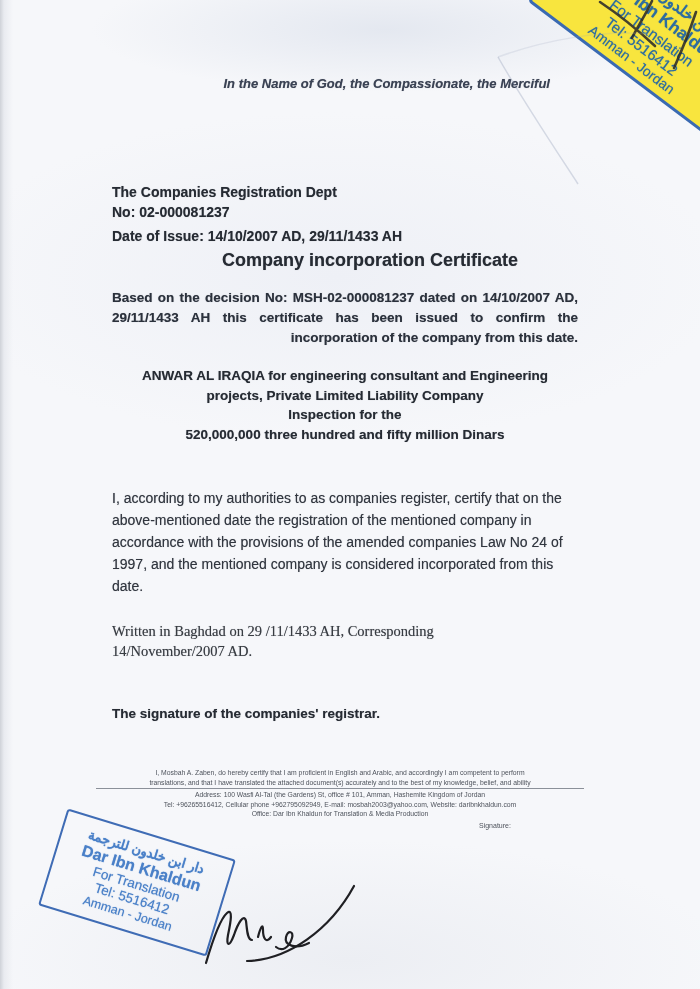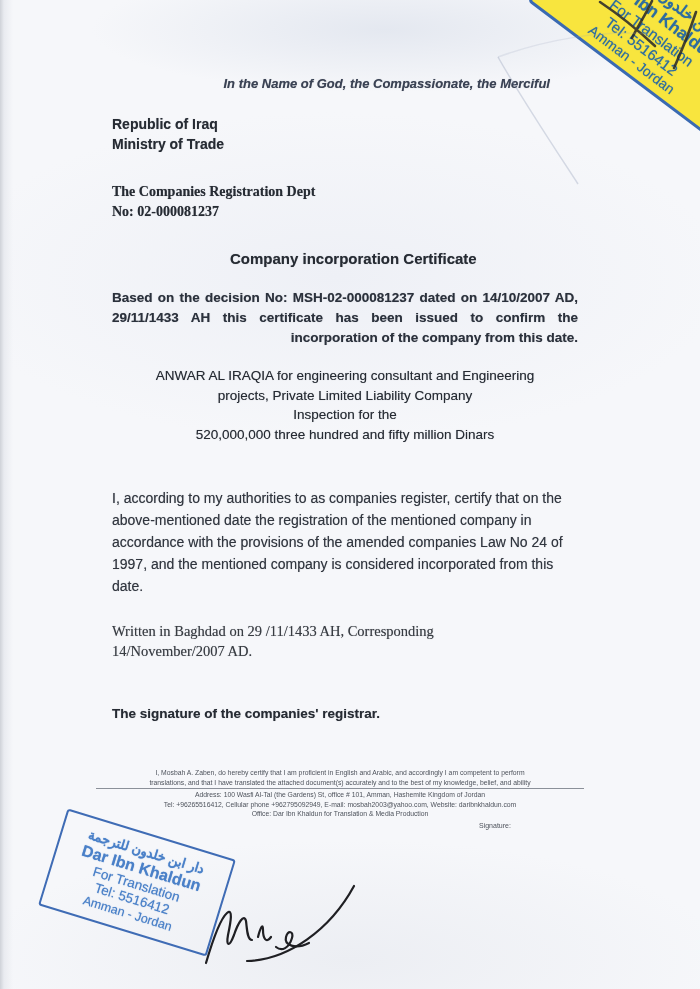--- a/index.html
+++ b/index.html
@@ -12,26 +12,26 @@
       radial-gradient(ellipse 520px 220px at 48% 28%,#eef0f6 0%,rgba(238,240,246,0) 75%),
       radial-gradient(ellipse 500px 160px at 50% 97%,#eceef3 0%,rgba(236,238,243,0) 75%),
       #f6f7fa;
   }
   .abs{position:absolute;}
   .soft{text-shadow:0 0 0.7px rgba(47,53,64,0.5);}
   .bismillah{left:150px;top:76px;width:400px;text-align:right;font-style:italic;
     font-weight:600;font-size:13px;color:#3a4254;}
   .h-bold{font-weight:bold;font-size:14px;color:#262b33;}
   .issuer{left:112px;top:114px;line-height:20px;}
-  .regblock{left:112px;top:182px;line-height:20px;font-family:Liberation Serif, serif;}
+  .regblock{left:112px;top:182px;line-height:20px;}
   .dateline{left:112px;top:228px;}
-  .certline{left:230px;top:250px;font-size:15px;}
+  .certline{left:222px;top:250px;font-size:18px;}
   .para1{left:112px;top:288px;width:466px;font-size:13.5px;font-weight:600;
     line-height:20px;text-align:justify;text-align-last:right;color:#2b313c;}
-  .company{left:112px;top:366px;width:466px;text-align:center;font-weight:normal;
+  .company{left:112px;top:366px;width:466px;text-align:center;font-weight:bold;
     font-size:13.5px;line-height:19.5px;color:#262b33;}
   .para2{left:112px;top:487px;width:472px;font-size:14px;line-height:22px;color:#31363f;}
   .serifpara{left:112px;top:621px;width:400px;font-family:"Liberation Serif",serif;
     font-size:14.5px;line-height:20px;color:#383c42;}
   .registrar{left:112px;top:666px;font-size:13.5px;margin-top:40px;}
   .footer{left:96px;top:768px;width:488px;text-align:center;font-size:6.8px;
     line-height:9.5px;color:#4e535c;}
   .footer .rule{border-bottom:1px solid #8b9099;margin:0 0 1px 0;height:1px;line-height:1px;}
   .sig-label{left:479px;top:822px;font-size:7px;color:#4e535c;}
   
@@ -66,30 +66,27 @@
       <div class="ar" dir="rtl">دار ابن خلدون للترجمة</div>
       <div class="l1">Dar Ibn Khaldun</div>
       <div class="l2">For Translation</div>
       <div class="l3">Tel: 5516412</div>
       <div class="l4">Amman - Jordan</div>
     </div>
   </div>
 
   <div class="abs bismillah soft">In the Name of God, the Compassionate, the Merciful</div>
 
-  <div class="abs issuer">
-    <div class="h-bold soft">Republic of Iraq</div>
-    <div class="h-bold soft">Ministry of Trade</div>
-  </div>
 
   <div class="abs regblock">
     <div class="h-bold soft">The Companies Registration Dept</div>
     <div class="h-bold soft">No: 02-000081237</div>
   </div>
 
+  <div class="abs dateline h-bold soft">Date of Issue: 14/10/2007 AD, 29/11/1433 AH</div>
   <div class="abs certline h-bold soft">Company incorporation  Certificate</div>
 
   <div class="abs para1 soft">Based on the decision No: MSH-02-000081237 dated on 14/10/2007 AD, 29/11/1433 AH this certificate has been issued to confirm the incorporation of the company from this date.</div>
 
   <div class="abs company soft">
     <div>ANWAR AL IRAQIA for engineering consultant  and Engineering</div>
     <div>projects, Private Limited Liability Company</div>
     <div>Inspection for the</div>
     <div>520,000,000 three hundred and fifty million Dinars</div>
   </div>

